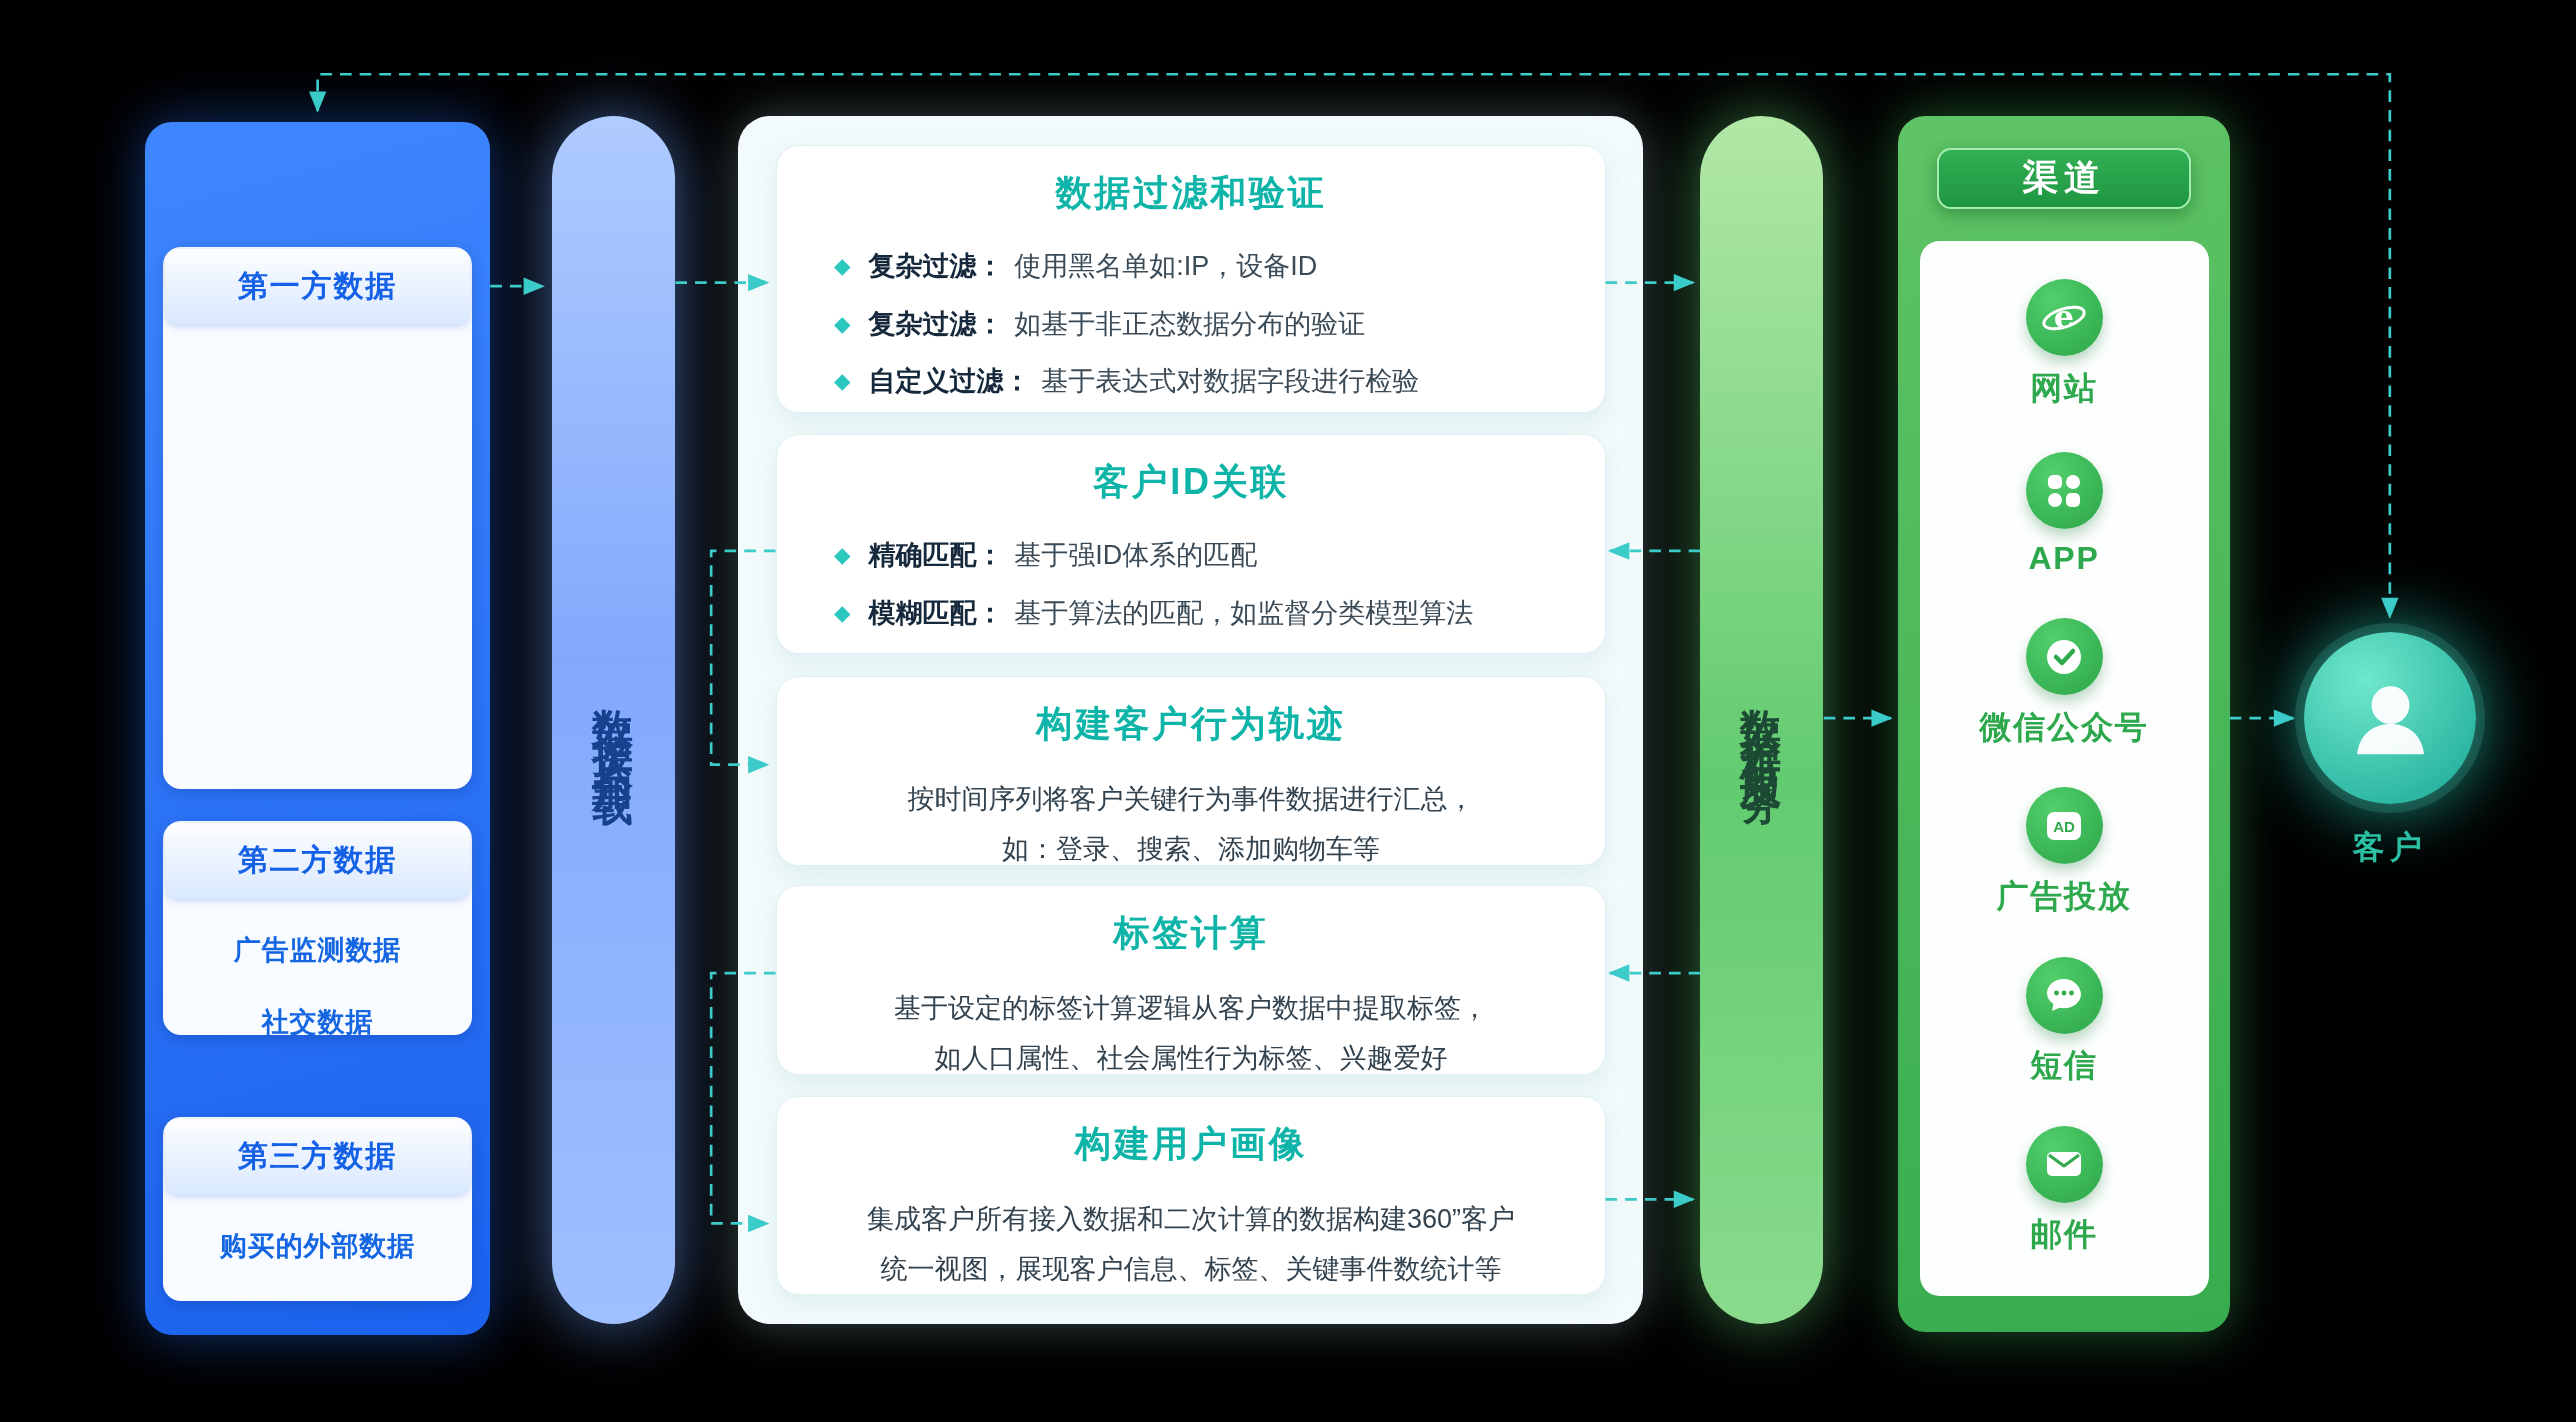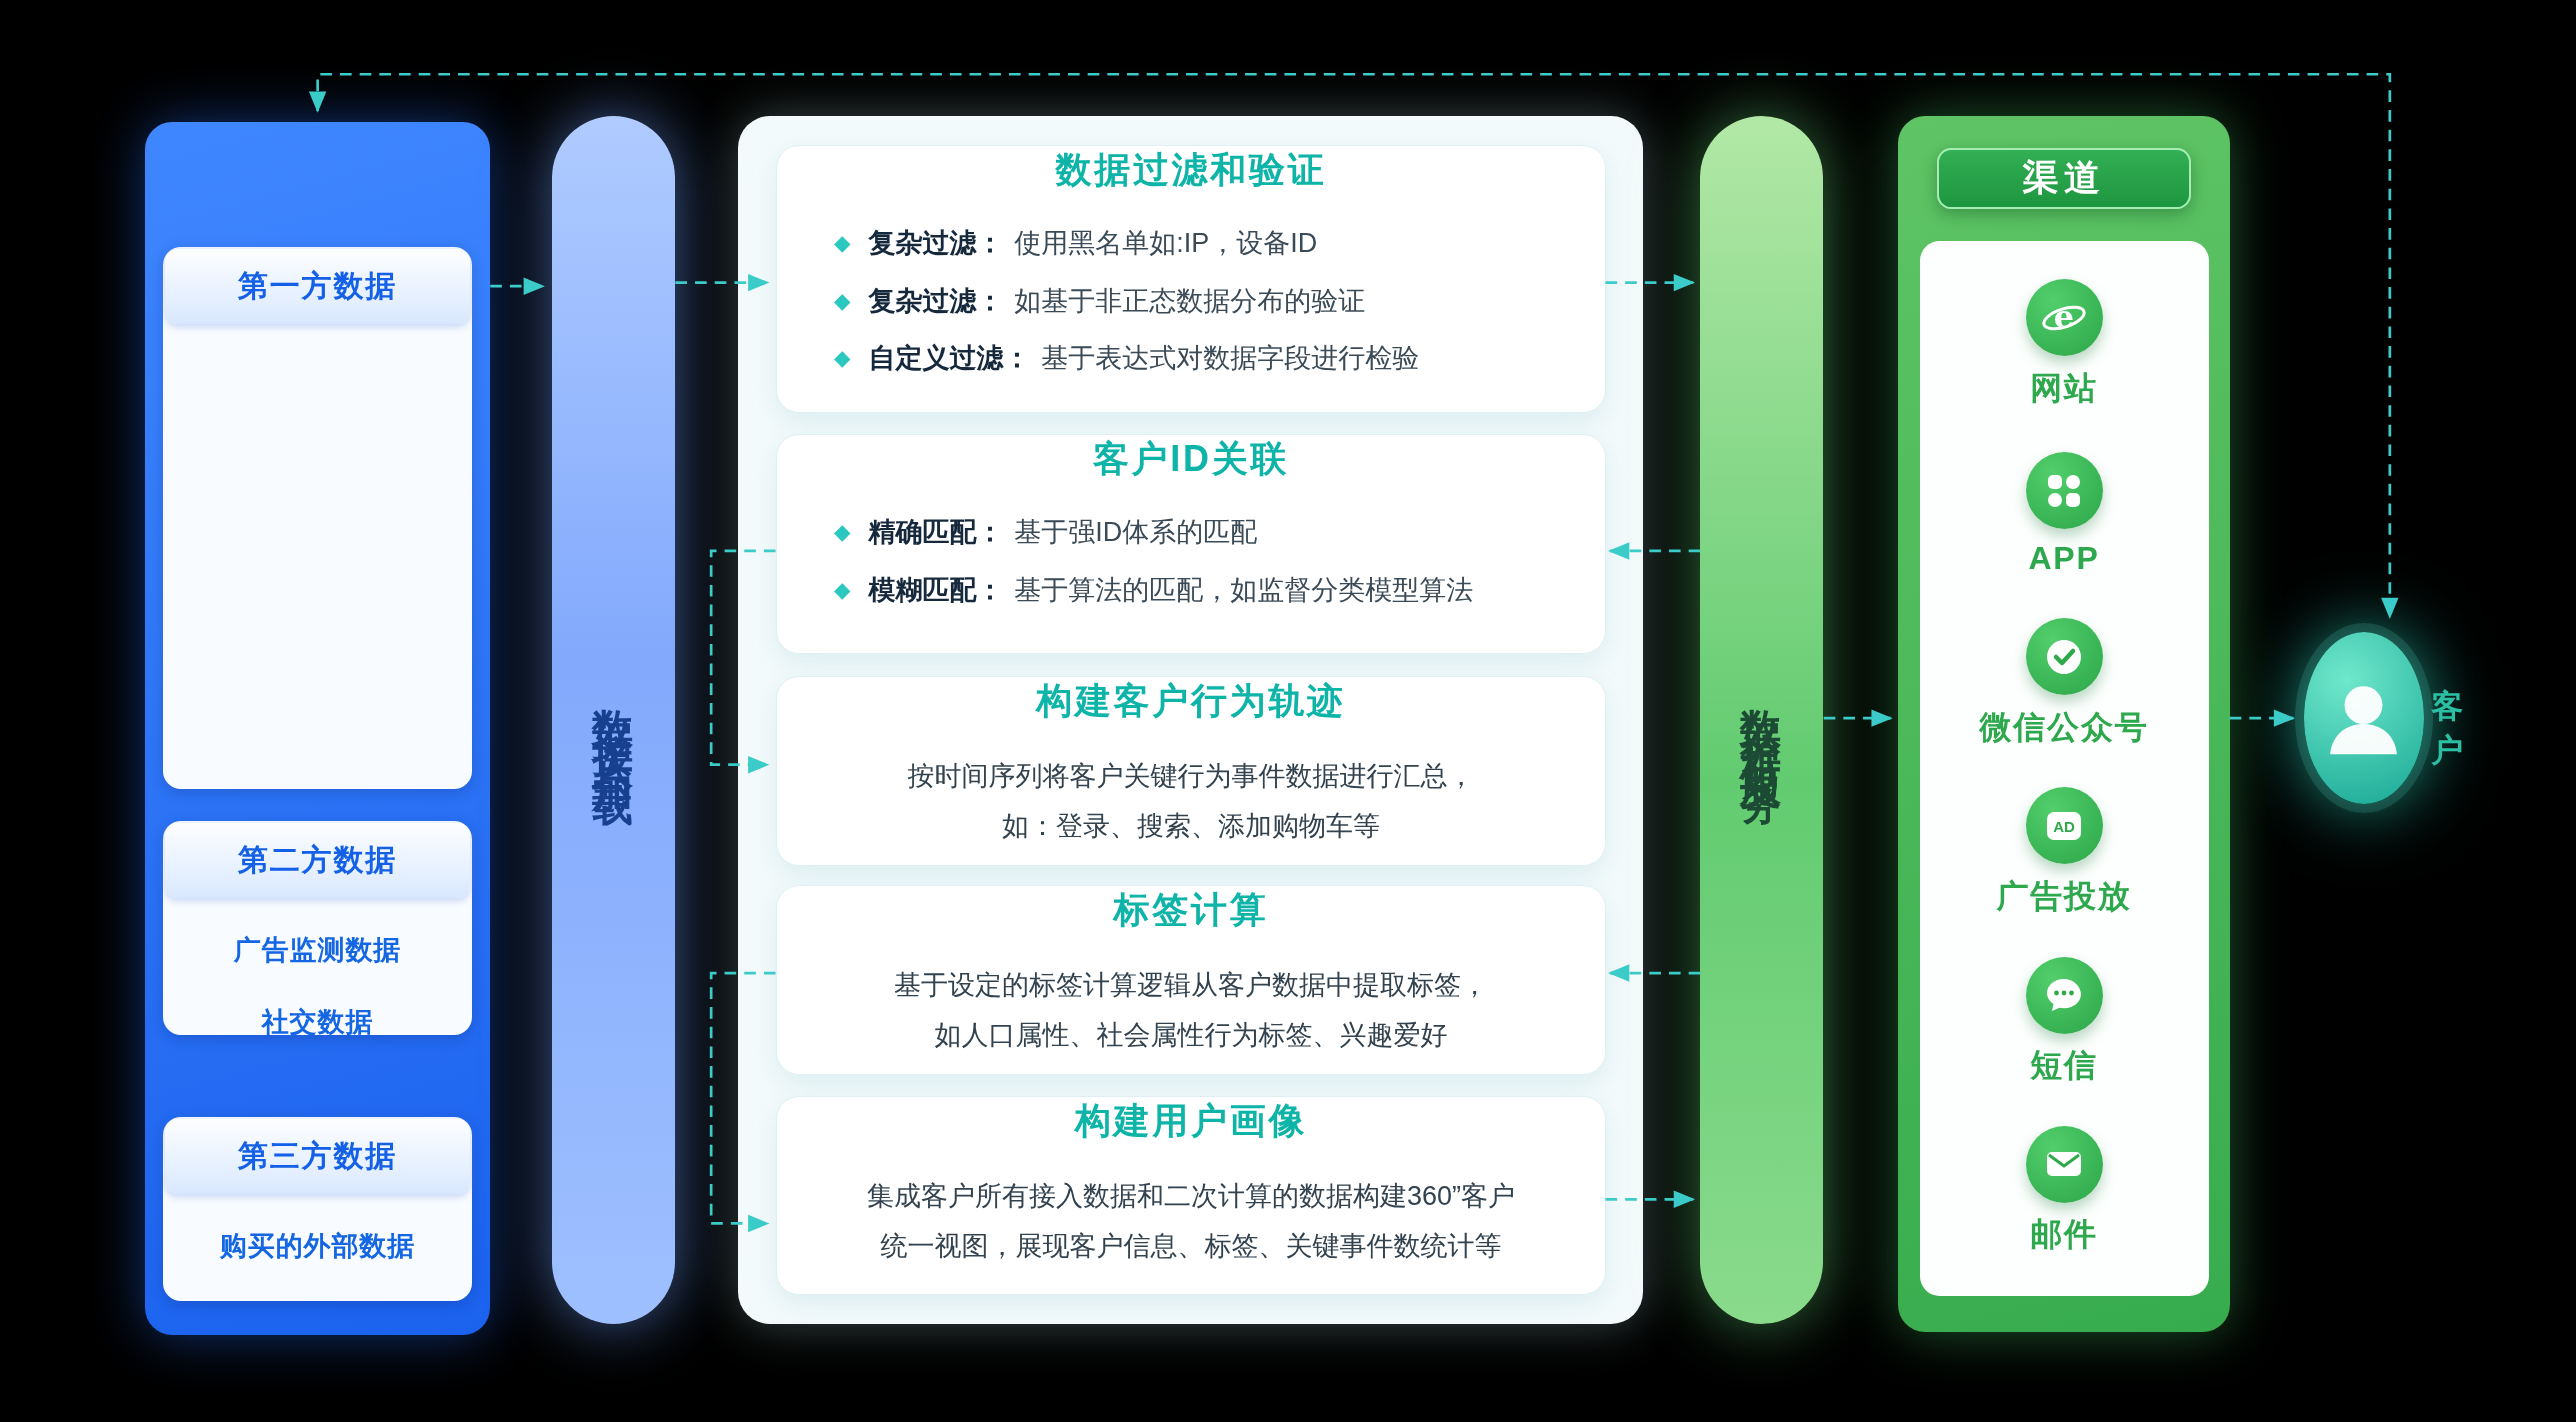--- a/index.html
+++ b/index.html
@@ -41,21 +41,21 @@
              box-shadow:0 0 63px rgba(100,210,120,.55);color:#1C4A34;}
   .vbar span{writing-mode:vertical-rl;text-orientation:upright;font-size:41px;font-weight:700;letter-spacing:12.5px;}
 
   
   .process-panel{left:738px;top:116px;width:905px;height:1208px;background:#F3FAFB;border-radius:32px;
                  box-shadow:0 0 49px rgba(190,235,240,.3);}
   .pcard{position:absolute;left:38px;width:830px;background:#fff;border:1.8px solid #E0F0F2;border-radius:23px;
          box-shadow:0 9px 23px rgba(160,210,215,.28);box-sizing:border-box;}
   .c1{top:29px;height:268px;} .c2{top:318px;height:220px;} .c3{top:560px;height:190px;}
   .c4{top:769px;height:190px;} .c5{top:980px;height:199px;}
-  .pcard-title{text-align:center;font-size:36px;font-weight:700;color:#0EB4A8;letter-spacing:2.7px;}
+  .pcard-title{text-align:center;margin-top:23px;font-size:36px;font-weight:700;color:#0EB4A8;letter-spacing:2.7px;}
   .bullets{margin:30px 0 0 57px;}
   .bullet{display:flex;align-items:center;margin-bottom:21.5px;font-size:27px;}
   .diamond{color:#2BC8C0;font-size:21.5px;margin-right:18px;}
   .b-label{font-weight:700;color:#16283C;margin-right:10.7px;white-space:nowrap;}
   .b-text{color:#3A4A56;}
   .plines{margin-top:25px;text-align:center;color:#32424E;font-size:27px;line-height:50px;}
 
   
   .ch-panel{left:1898px;top:116px;width:332px;height:1216px;border-radius:27px;
             background:linear-gradient(165deg,#5FC465,#37AC4E);
@@ -67,21 +67,21 @@
   .channel-item{flex:1;display:flex;flex-direction:column;align-items:center;justify-content:center;gap:10.7px;}
   .channel-icon{width:77px;height:77px;border-radius:50%;
                 background:radial-gradient(circle at 35% 28%,#52CE6C,#2CA648);
                 box-shadow:0 7.2px 14.3px rgba(25,120,55,.3);
                 display:flex;align-items:center;justify-content:center;position:relative;}
   .channel-icon svg{width:48px;height:48px;}
   .channel-label{color:#2EA84C;font-size:32px;font-weight:700;letter-spacing:1.8px;text-align:right;}
 
   
   .customer{position:absolute;left:2304px;top:632px;width:172px;z-index:2;
-            display:flex;align-items:center;text-align:center;}
+            display:flex;flex-direction:column;align-items:center;}
   .avatar{width:172px;height:172px;border-radius:50%;
           background:radial-gradient(circle at 35% 28%,#6FE8CC,#17A794);
           box-shadow:0 0 72px rgba(45,215,190,.8),0 0 0 9px rgba(120,240,220,.15);
           display:flex;align-items:center;justify-content:center;}
   .avatar svg{width:107px;height:107px;}
   .customer-label{margin-top:21.5px;color:#2BC0A4;font-size:32px;font-weight:700;letter-spacing:5.4px;}
 </style>
 </head>
 <body>
 

